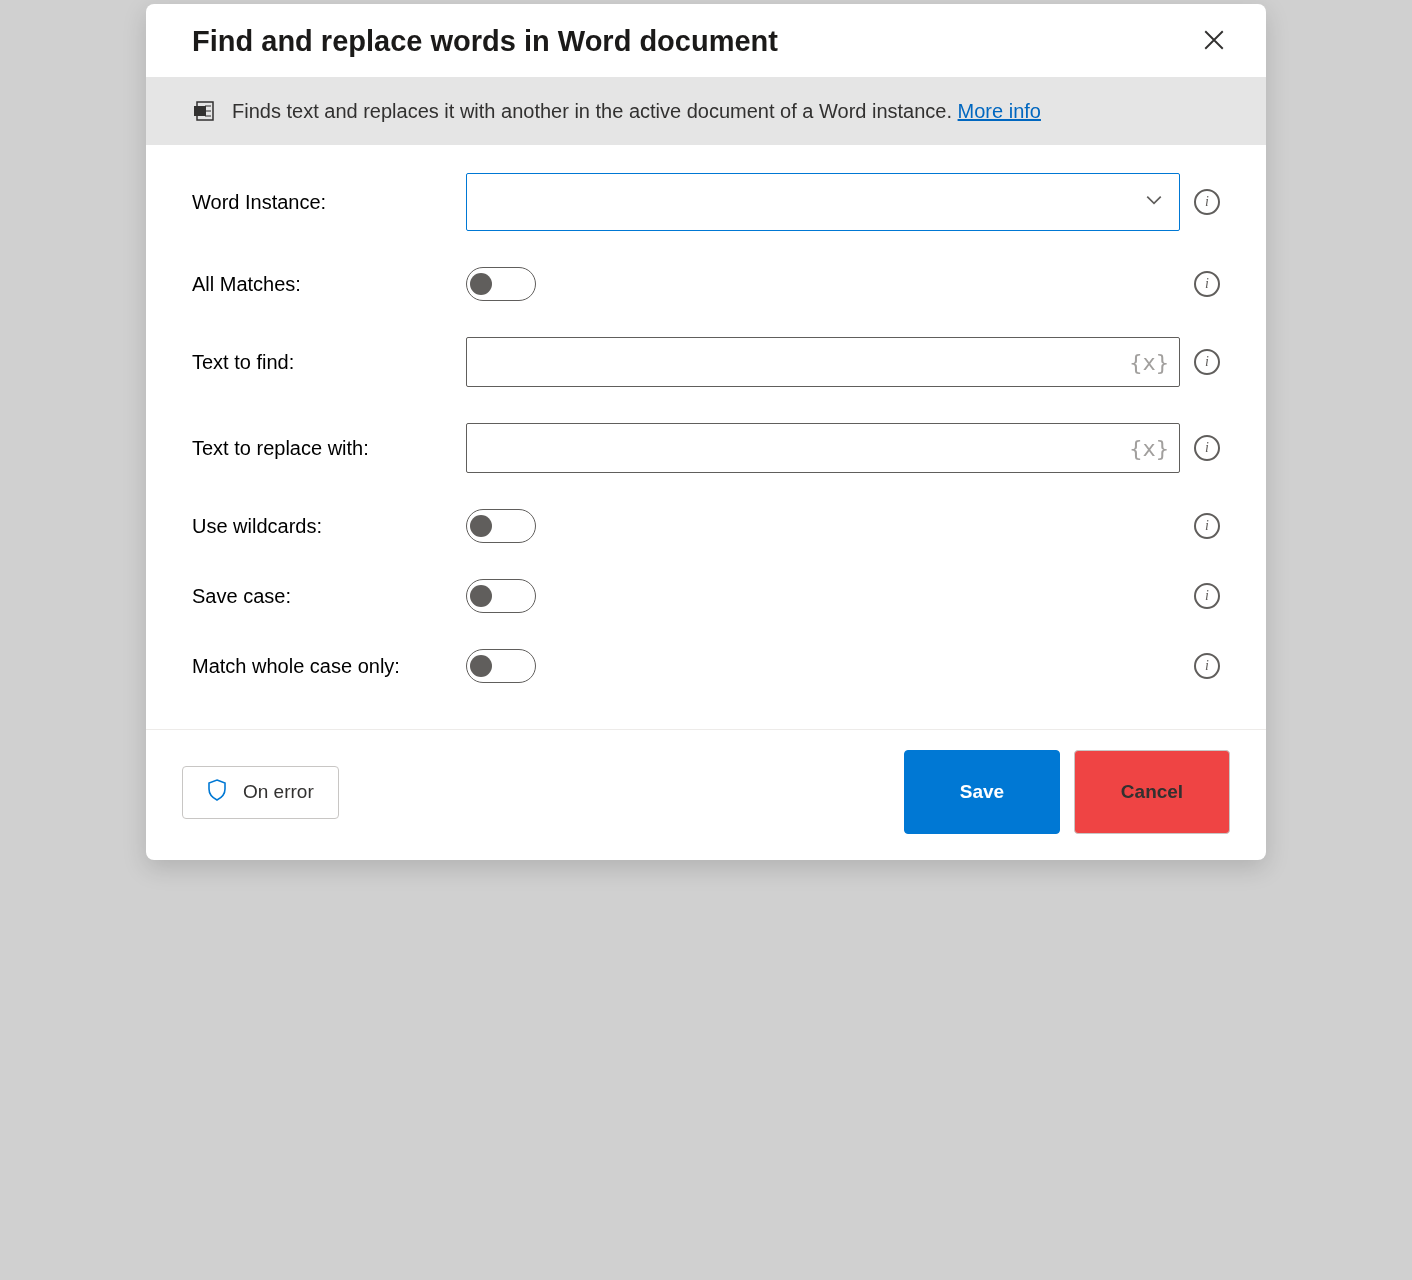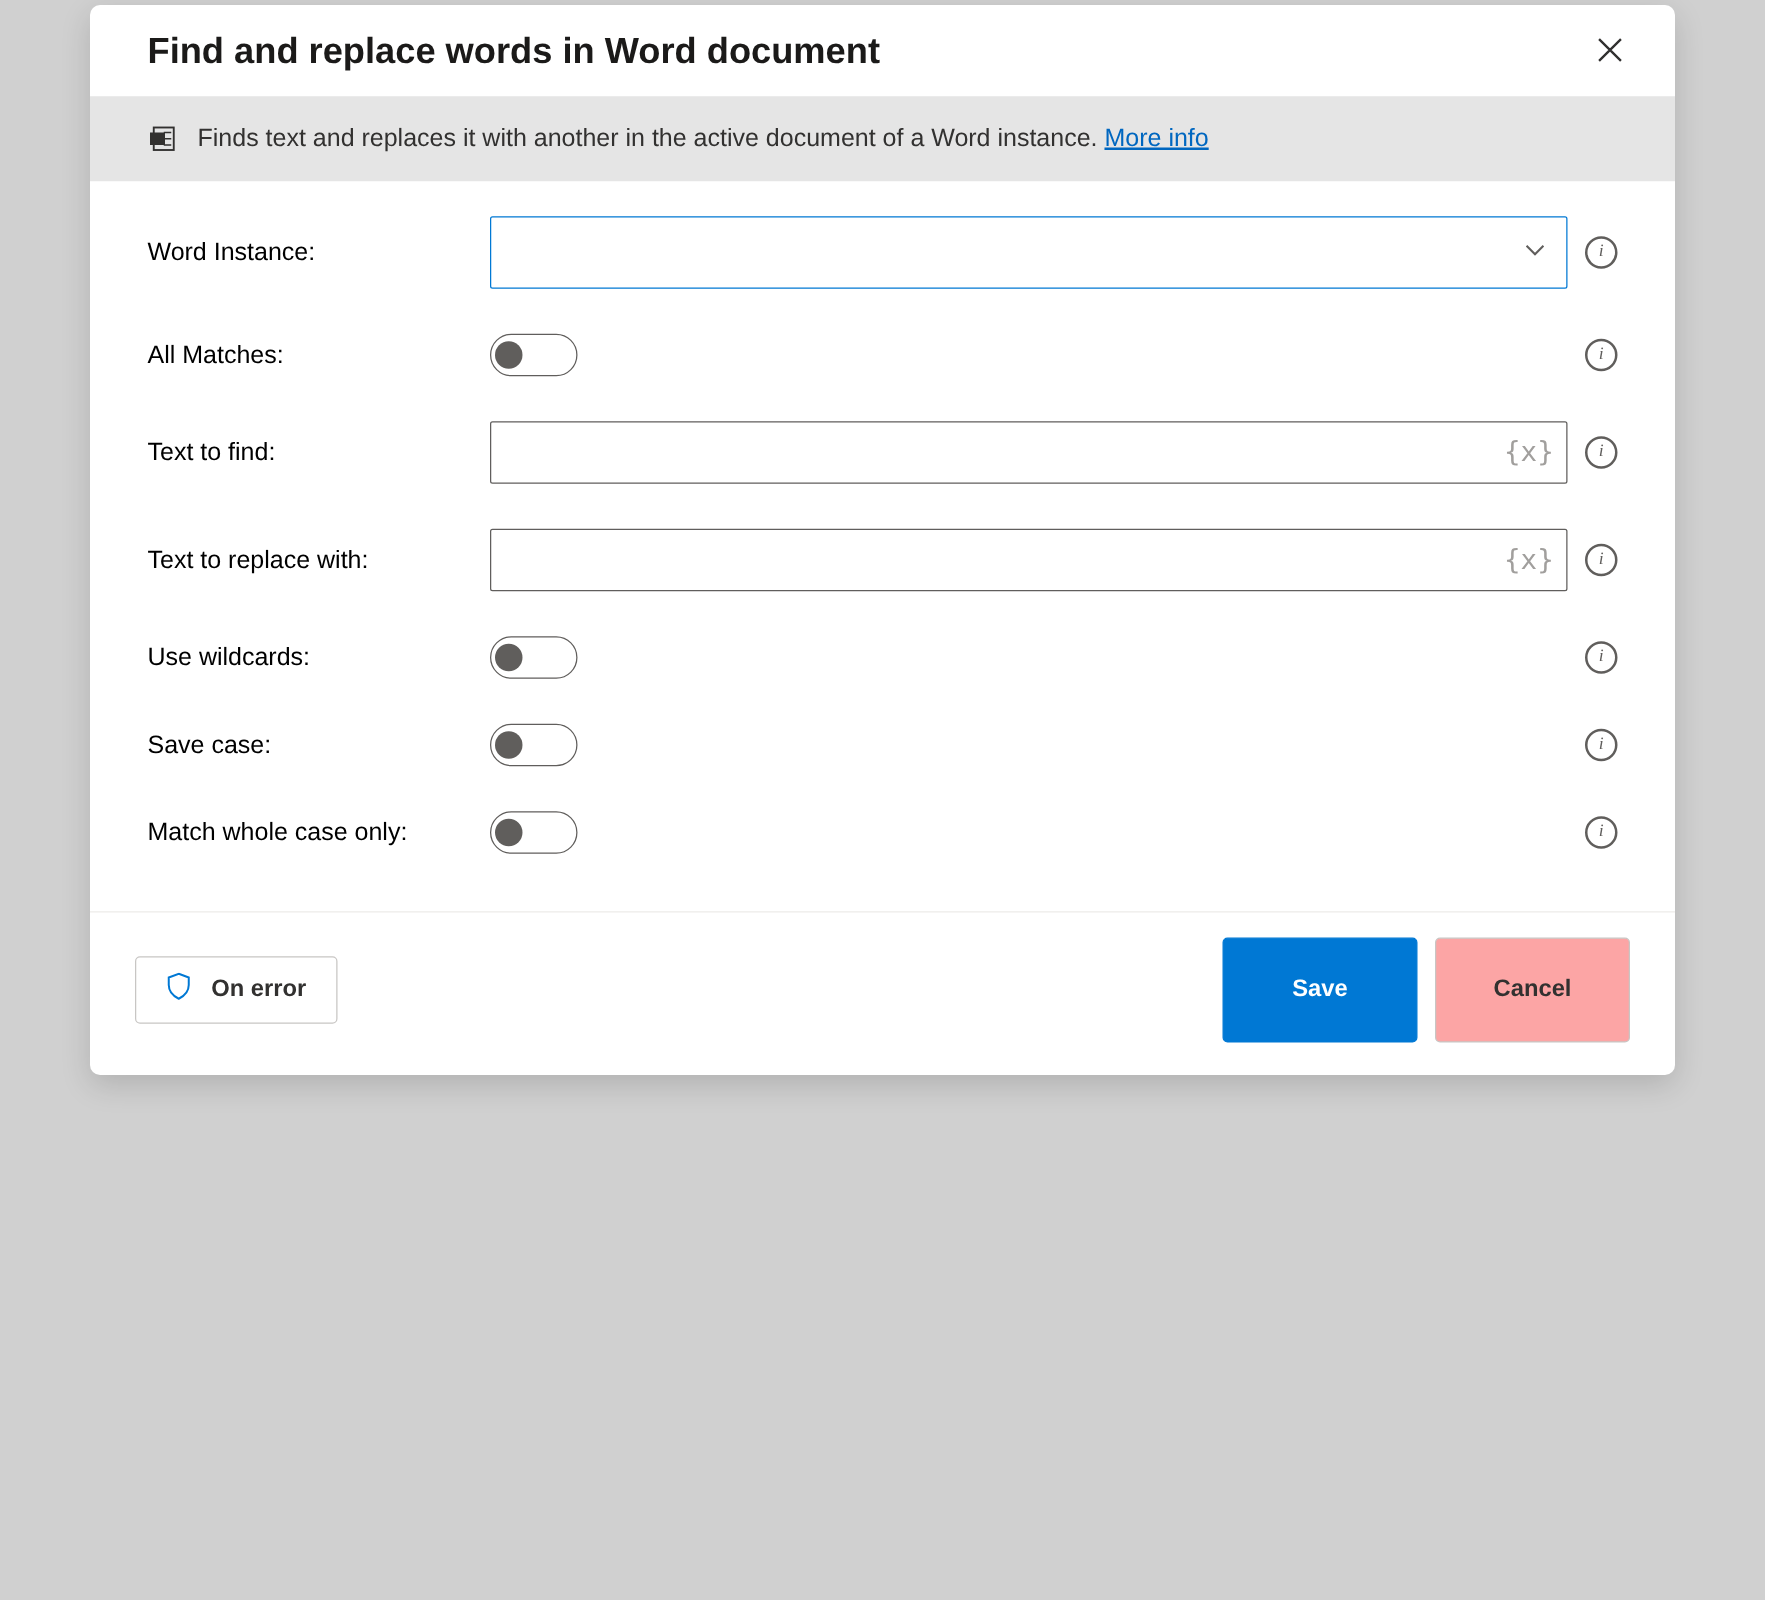--- a/index.html
+++ b/index.html
@@ -7,21 +7,21 @@
       font-family: "Segoe UI", -apple-system, sans-serif;
       background: #d0d0d0;
       width: 1412px;
       height: 1280px;
       display: flex;
       align-items: flex-start;
       justify-content: center;
       padding-top: 4px;
     }
     .dialog {
-      width: 1268px;
+      width: 1120px;
       background: #fff;
       border-radius: 8px;
       box-shadow: 0 8px 24px rgba(0,0,0,0.15);
       overflow: hidden;
       display: flex;
       flex-direction: column;
     }
     .dialog-header {
       display: flex;
       align-items: center;
@@ -166,21 +166,21 @@
     }
     .on-error-btn {
       display: flex;
       align-items: center;
       gap: 16px;
       border: 1px solid #c8c6c4;
       background: #fff;
       border-radius: 4px;
       padding: 12px 24px;
       font-size: 19px;
-      font-weight: 700;
+      font-weight: 400;
       color: #323130;
       cursor: pointer;
     }
     .shield-icon svg { width: 20px; height: 22px; }
     .footer-right {
       display: flex;
       gap: 14px;
     }
     .btn {
       min-width: 156px;
@@ -190,21 +190,21 @@
       border-radius: 4px;
       cursor: pointer;
       text-align: center;
     }
     .btn-primary {
       background: #0078d4;
       color: #fff;
       border: 1px solid #0078d4;
     }
     .btn-secondary {
-      background: #fca5a5;
+      background: #ef4444;
       color: #323130;
       border: 1px solid #c8c6c4;
     }
   </style>
 </head>
 <body>
 
 <div class="dialog">
 
   <div class="dialog-header">

